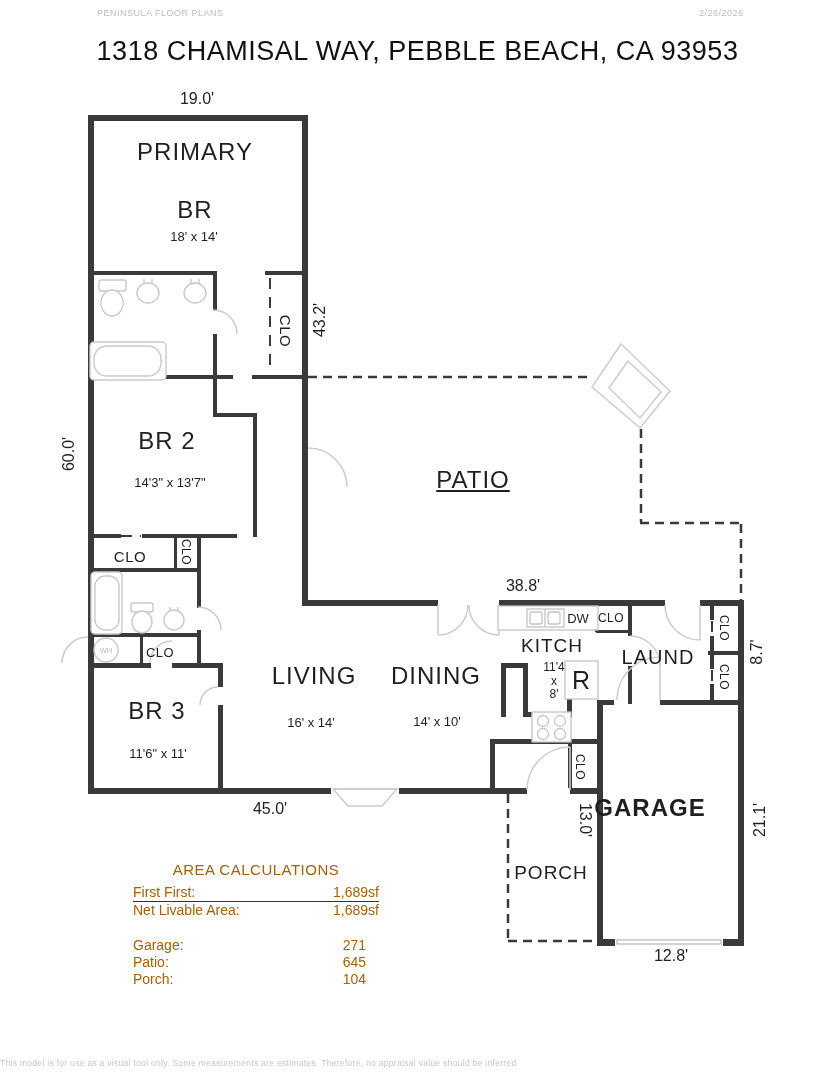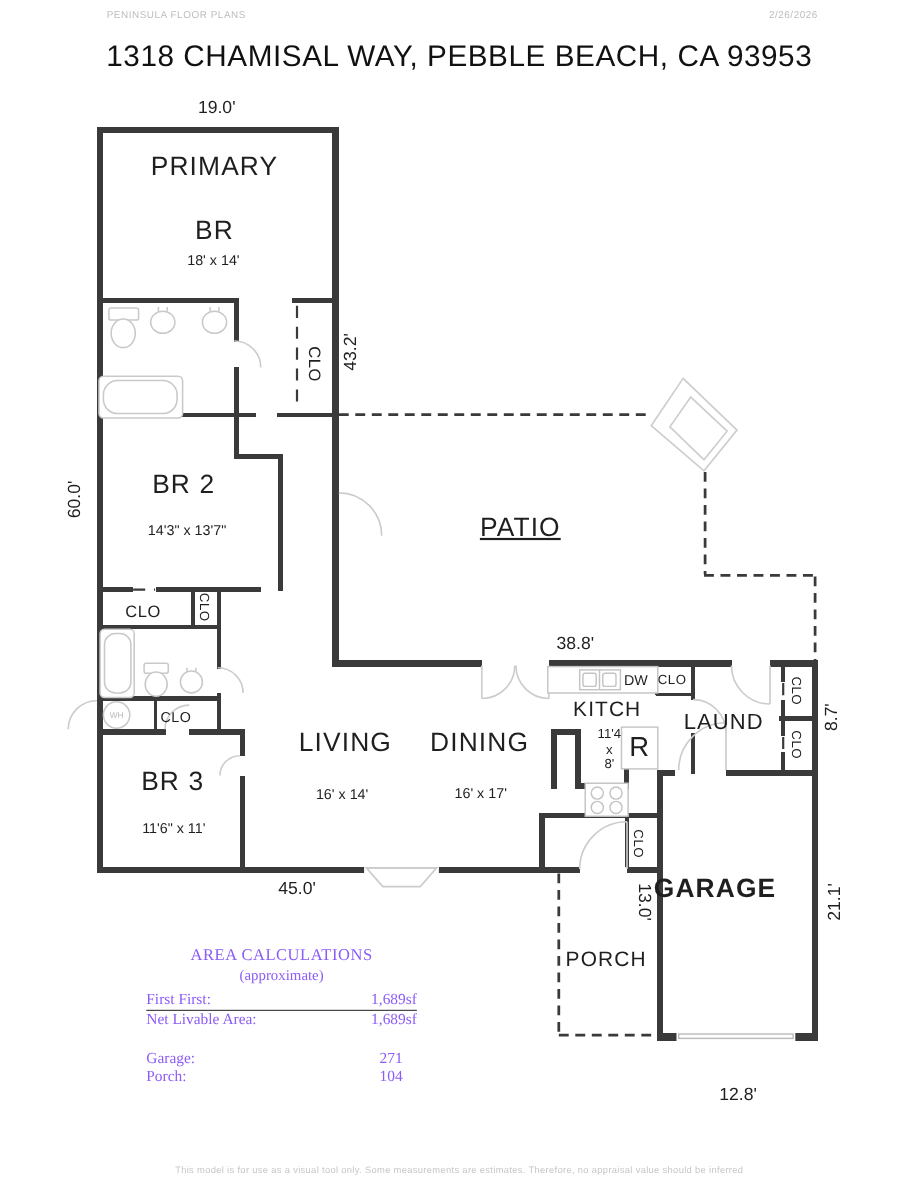--- a/index.html
+++ b/index.html
@@ -15,28 +15,28 @@
   .room{font-size:24px;letter-spacing:1px;}
   .dims{font-size:13px;}
   .dim{font-size:16px;}
   .clo{font-size:13px;letter-spacing:0.5px;}
   .clo-sm{font-size:12px;letter-spacing:0.5px;}
   .tiny{font-size:7.5px;color:#b9b9b9;}
   .dw{font-size:13px;}
   .rlabel{font-size:25px;}
   .kdim{font-size:12px;}
   
-  #areacalc{position:absolute;left:133px;top:861px;width:246px;font-size:14px;color:#8b5cf6;font-family:Liberation Serif, serif;}
+  #areacalc{position:absolute;left:133px;top:861px;width:246px;font-size:14px;color:#a16207;}
   #areacalc .ac-title{text-align:center;font-size:15px;letter-spacing:0.5px;}
   #areacalc .ac-sub{text-align:center;font-size:13.5px;margin-top:1px;}
   #areacalc .ac-row{display:flex;justify-content:space-between;line-height:17px;}
   #areacalc .ac-row.first{margin-top:6px;border-bottom:1.5px solid #333;}
   #areacalc .ac-gap{height:18px;}
   #areacalc .num{padding-right:13px;}
-  .footer{position:absolute;left:0;top:1058px;width:835px;text-align:center;
+  .footer{position:absolute;left:0;top:1058px;width:835px;text-align:left;
           font-size:8.5px;color:#c6c6c6;letter-spacing:0.3px;}
 </style>
 </head>
 <body>
 
 <div id="page">
 
   <div class="hdr" style="left:97px;top:8px;">PENINSULA FLOOR PLANS</div>
   <div class="hdr" style="left:699px;top:8px;">2/26/2026</div>
   <div class="title">1318 CHAMISAL WAY, PEBBLE BEACH, CA  93953</div>
@@ -173,36 +173,36 @@
   </svg>
 
   <div class="lbl dim" style="left:197px;top:99px;">19.0'</div>
   <div class="lbl dim rotN90" style="left:320px;top:320px;">43.2'</div>
   <div class="lbl dim rotN90" style="left:69px;top:454px;">60.0'</div>
   <div class="lbl dim" style="left:523px;top:586px;">38.8'</div>
   <div class="lbl dim rotN90" style="left:757px;top:652px;">8.7'</div>
   <div class="lbl dim" style="left:270px;top:809px;">45.0'</div>
   <div class="lbl dim rot90" style="left:585px;top:820px;">13.0'</div>
   <div class="lbl dim rotN90" style="left:760px;top:820px;">21.1'</div>
-  <div class="lbl dim" style="left:671px;top:956px;margin-top:40px;">12.8'</div>
+  <div class="lbl dim" style="left:671px;top:956px;">12.8'</div>
 
   <div class="lbl room" style="left:195px;top:152px;">PRIMARY</div>
   <div class="lbl room" style="left:195px;top:210px;">BR</div>
   <div class="lbl dims" style="left:194px;top:236px;">18' x 14'</div>
 
   <div class="lbl room" style="left:167px;top:441px;">BR 2</div>
   <div class="lbl dims" style="left:170px;top:482px;">14'3" x 13'7"</div>
 
   <div class="lbl room" style="left:473px;top:480px;text-decoration:underline;">PATIO</div>
 
   <div class="lbl room" style="left:314px;top:676px;">LIVING</div>
   <div class="lbl dims" style="left:311px;top:722px;">16' x 14'</div>
 
   <div class="lbl room" style="left:436px;top:676px;">DINING</div>
-  <div class="lbl dims" style="left:437px;top:721px;">16' x 17'</div>
+  <div class="lbl dims" style="left:437px;top:721px;">14' x 10'</div>
 
   <div class="lbl room" style="left:157px;top:711px;">BR 3</div>
   <div class="lbl dims" style="left:158px;top:753px;">11'6" x 11'</div>
 
   <div class="lbl" style="left:552px;top:646px;font-size:19px;letter-spacing:1px;">KITCH</div>
   <div class="lbl kdim" style="left:554px;top:667px;">11'4</div>
   <div class="lbl kdim" style="left:554px;top:681px;">x</div>
   <div class="lbl kdim" style="left:554px;top:694px;">8'</div>
 
   <div class="lbl" style="left:658px;top:657px;font-size:20px;letter-spacing:1px;">LAUND</div>
@@ -216,35 +216,38 @@
   <div class="lbl clo-sm" style="left:611px;top:618px;">CLO</div>
   <div class="lbl clo-sm rot90" style="left:580px;top:767px;">CLO</div>
   <div class="lbl clo-sm rot90" style="left:724px;top:628px;">CLO</div>
   <div class="lbl clo-sm rot90" style="left:724px;top:677px;">CLO</div>
   <div class="lbl dw" style="left:578px;top:618px;">DW</div>
   <div class="lbl rlabel" style="left:581px;top:680px;">R</div>
   <div class="lbl tiny" style="left:106px;top:650px;">WH</div>
 
   <div id="areacalc">
     <div class="ac-title">AREA CALCULATIONS</div>
-    <div class="ac-sub">(approximate)</div>
     <div class="ac-row first">
       <span>First  First:</span>
       <span>1,689sf</span>
     </div>
     <div class="ac-row">
       <span>Net Livable Area:</span>
       <span>1,689sf</span>
     </div>
     <div class="ac-gap"></div>
     <div class="ac-row">
       <span>Garage:</span>
       <span class="num">271</span>
     </div>
     <div class="ac-row">
+      <span>Patio:</span>
+      <span class="num">645</span>
+    </div>
+    <div class="ac-row">
       <span>Porch:</span>
       <span class="num">104</span>
     </div>
   </div>
 
   <div class="footer">This model is for use as a visual tool only. Some measurements are estimates. Therefore, no appraisal value should be inferred</div>
 
 </div>
 
 </body></html>

